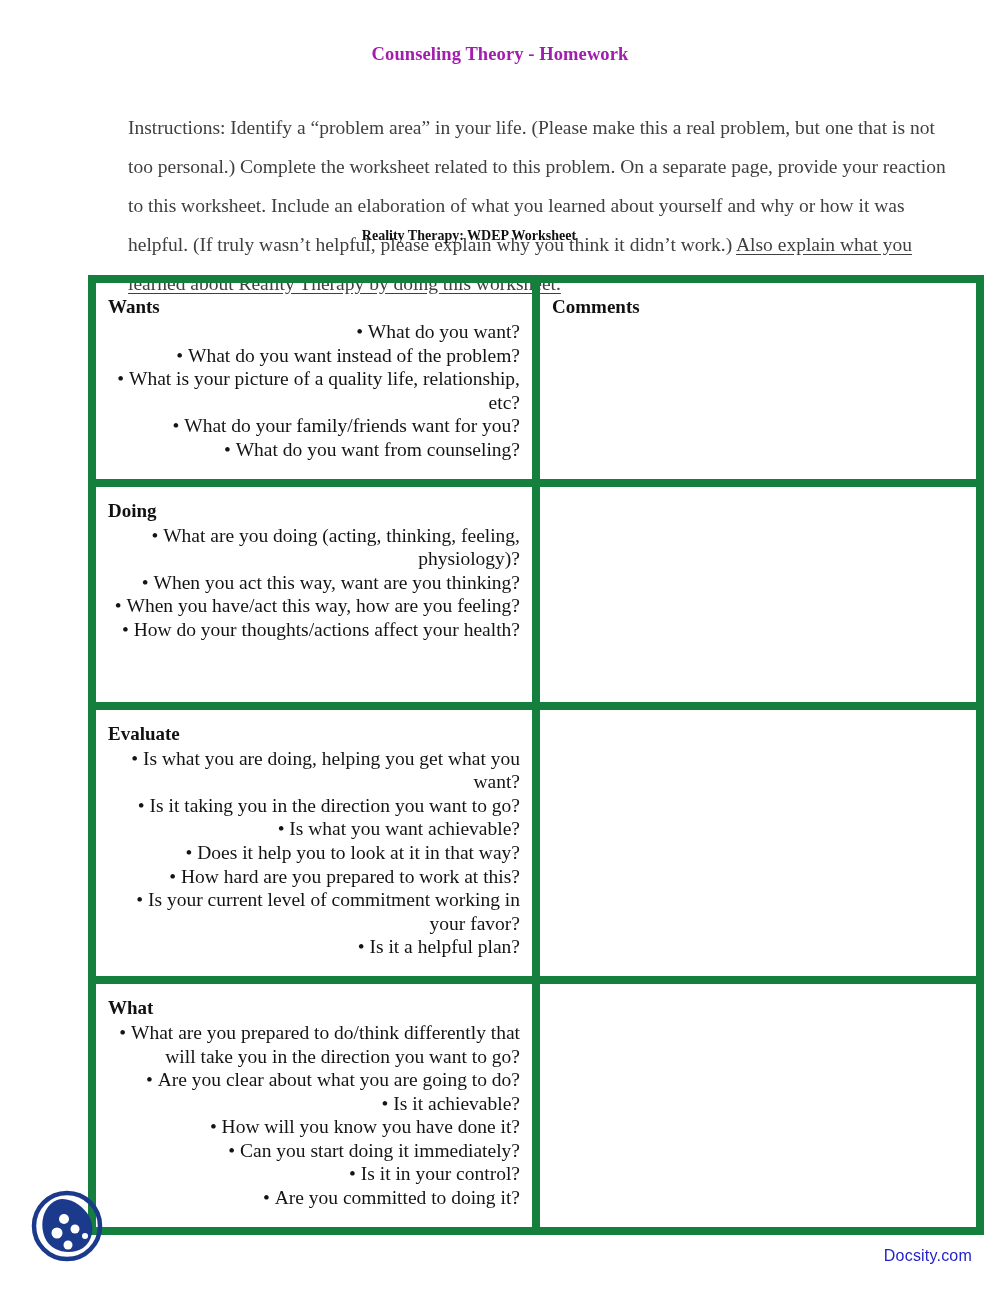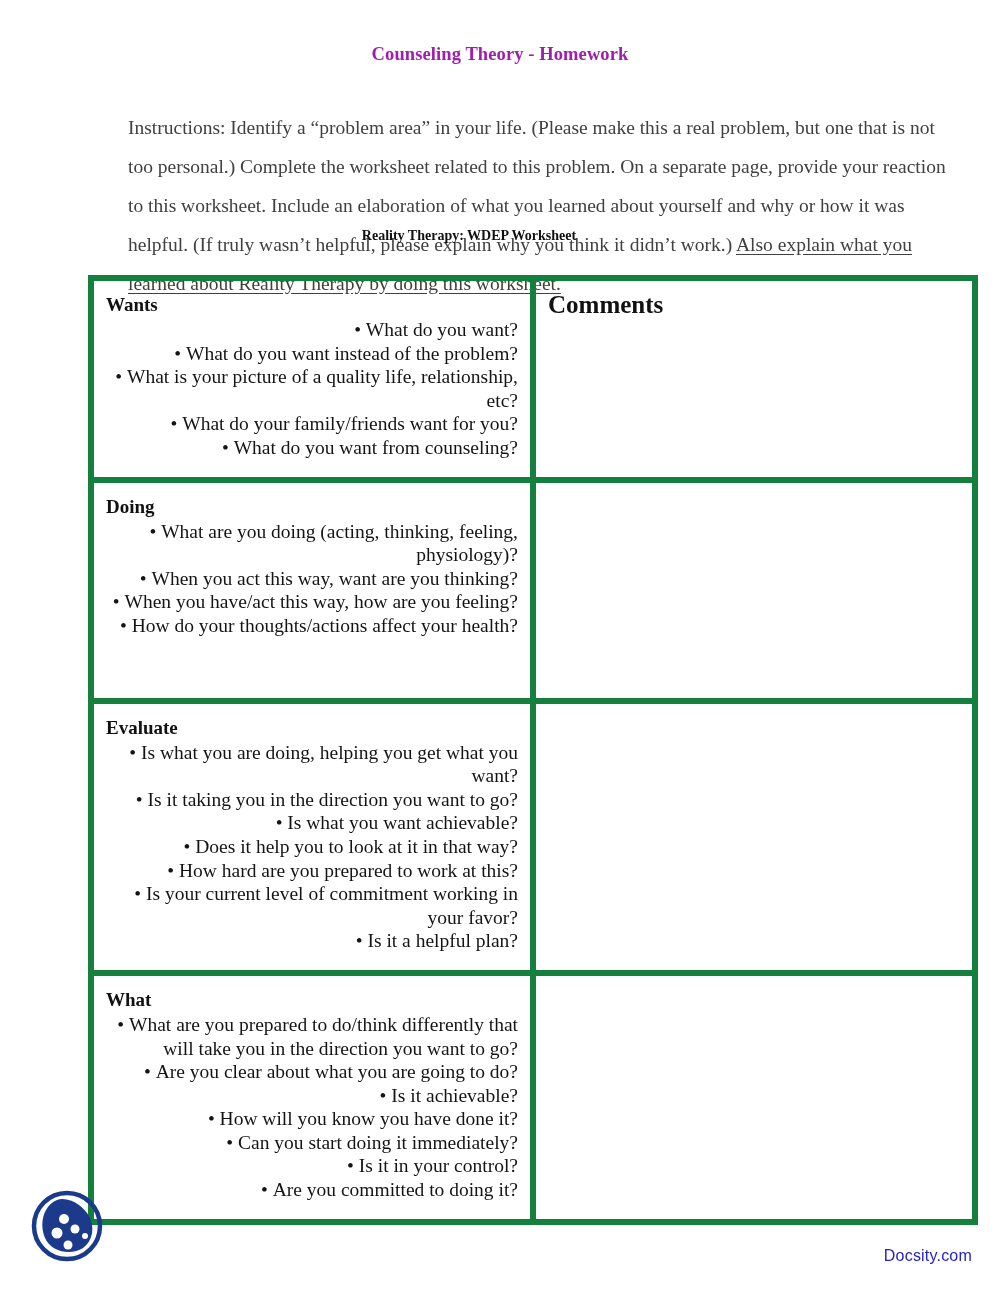--- a/index.html
+++ b/index.html
@@ -64,21 +64,21 @@
   
   .wdep-table {
     position: absolute;
     top: 275px;
     left: 88px;
     width: 824px;
     border-collapse: collapse;
     table-layout: fixed;
   }
   .wdep-table td {
-    border: 6px solid #15803d;
+    border: 8px solid #15803d;
     vertical-align: top;
     padding: 12px 12px 17px 12px;
   }
   .col-prompt { width: 412px; }
   .col-comments { width: 412px; }
 
   .section-heading {
     font-weight: bold;
     font-size: 19px;
     line-height: 24px;
@@ -97,21 +97,21 @@
     margin: 0;
     padding: 0 0 0 14px;
     text-indent: -14px;
     color: #141414;
   }
   .prompt-list li::before {
     content: "\2022\00a0";
   }
   .comments-heading {
     font-weight: bold;
-    font-size: 25px;
+    font-size: 19px;
     line-height: 24px;
     color: #111111;
   }
 
   
   .row-wants td { height: 162px; }
   .row-doing td { height: 186px; margin-top: 26px; }
   .row-evaluate td { height: 232px; }
   .row-plan td { height: 204px; }
 

